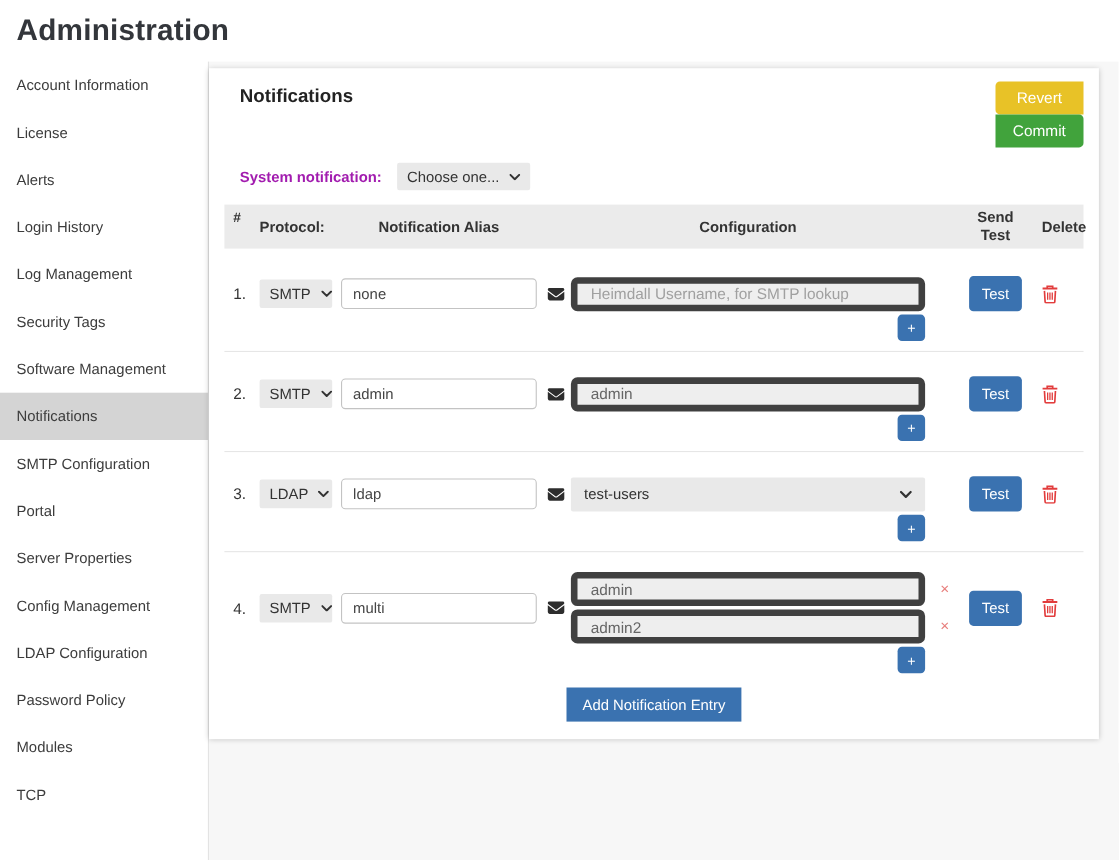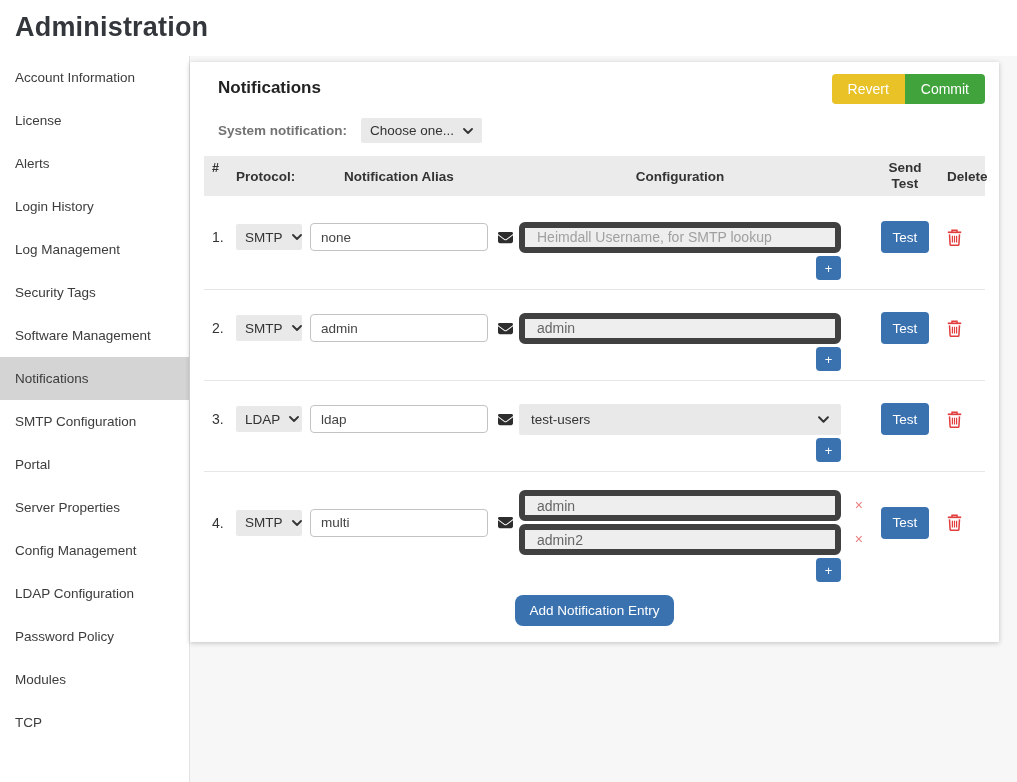--- a/index.html
+++ b/index.html
@@ -31,28 +31,28 @@
 
   .main { flex: 1; background: #f7f7f7; padding: 6px 18px 0 0; }
   .card {
     background: #fff; box-shadow: 0 1px 5px rgba(0,0,0,.22);
     padding: 12px 14px 10px 14px; min-height: 543px;
   }
 
   
   .card-top { display: flex; justify-content: space-between; align-items: flex-start; padding-left: 14px; }
   .card-heading { font-size: 17px; font-weight: 700; color: #222; margin-top: 4px; }
-  .btn-group { display: flex; }
+  .btn-group { display: flex; flex-direction: column; }
   .btn { border: none; color: #fff; font-size: 14px; font-family: inherit; cursor: pointer; height: 30px; padding: 0 16px; }
   .btn-revert { background: var(--revert-yellow); border-radius: 4px 0 0 4px; }
   .btn-commit { background: var(--commit-green); border-radius: 0 4px 4px 0; }
 
   
   .sysnotif { display: flex; align-items: center; margin: 14px 0 13px 14px; }
-  .sysnotif-label { font-size: 13.5px; font-weight: 700; color: #737373; }
+  .sysnotif-label { font-size: 13.5px; font-weight: 700; color: #a21caf; }
   .fake-select {
     display: inline-flex; align-items: center; justify-content: space-between;
     background: #e9e9e9; color: #333; font-size: 13.5px; cursor: pointer;
     padding: 0 9px; height: 25px; gap: 9px; border-radius: 2px;
   }
   .sysnotif .fake-select { margin-left: 14px; min-width: 110px; }
 
   
   .thead {
     background: #ebebeb; height: 40px; display: flex; align-items: center;
@@ -101,21 +101,21 @@
     border-radius: 4px; font-size: 13px; cursor: pointer; font-family: inherit;
   }
   .test-btn {
     width: 48px; height: 32px; background: var(--accent-blue); color: #fff; border: none;
     border-radius: 4px; font-size: 13.5px; cursor: pointer; font-family: inherit;
   }
   .trash-btn { background: none; border: none; cursor: pointer; padding: 0; display: flex; align-items: center; }
 
   .add-row { display: flex; justify-content: center; padding: 9px 0 6px; }
   .add-entry-btn {
-    background: var(--accent-blue); color: #fff; border: none; border-radius: 8px;
+    background: var(--accent-blue); color: #fff; border: none; border-radius: 0;
     height: 31px; padding: 0 15px; font-size: 13.5px; cursor: pointer; font-family: inherit;
   }
   svg { display: block; }
 </style>
 </head>
 <body>
 
 <div class="page-header">
   <div class="page-title">Administration</div>
 </div>

